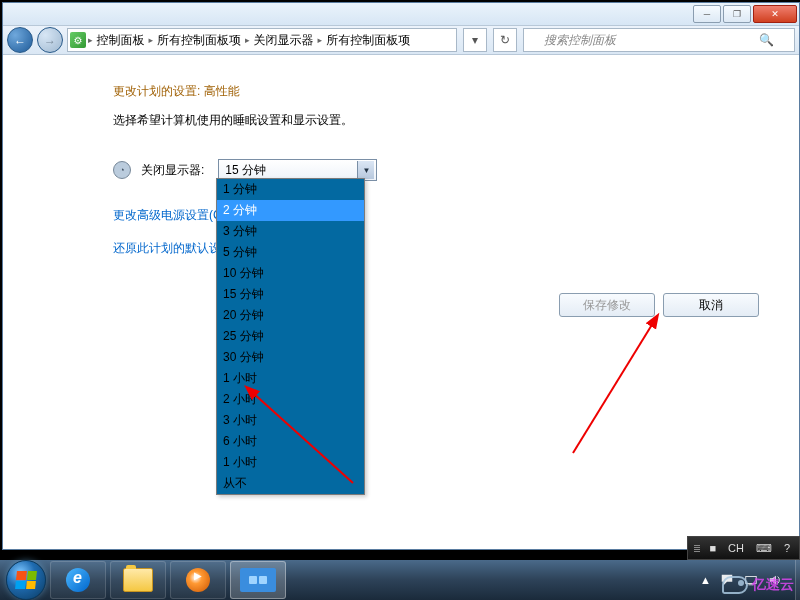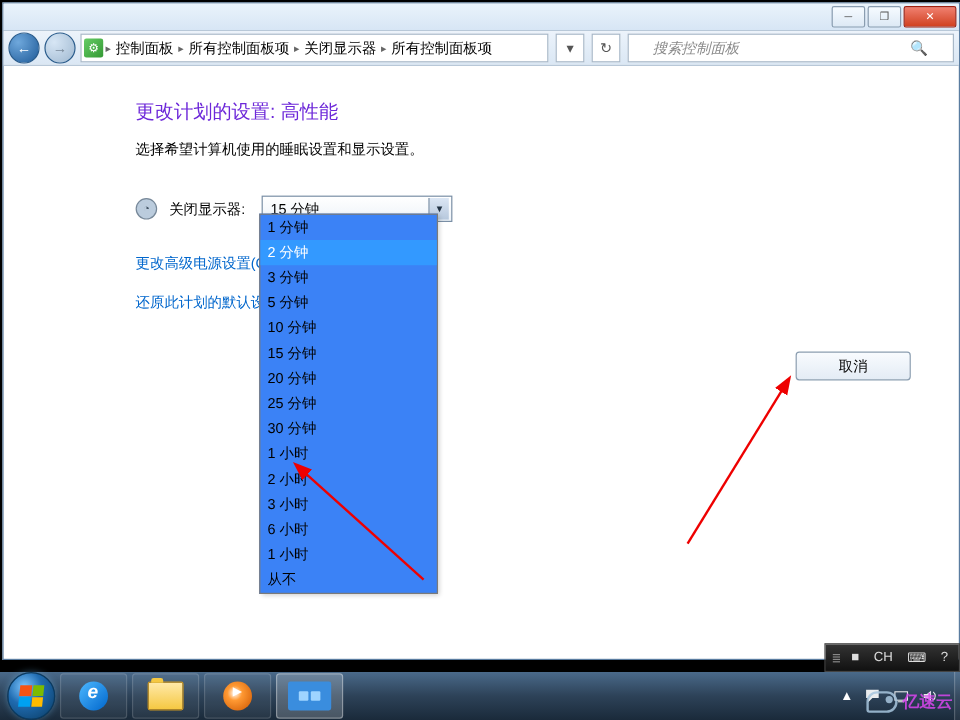--- a/index.html
+++ b/index.html
@@ -11,28 +11,28 @@
 .nav-btn{width:24px;height:24px;border-radius:50%;background:radial-gradient(circle at 30% 30%,#6fa8dc,#1f5b99);border:1px solid #285a8a;display:flex;align-items:center;justify-content:center;color:#fff;font-size:12px}
 .nav-btn.fwd{background:radial-gradient(circle at 30% 30%,#d7e6f5,#9fb8d0);color:#7a8a9a}
 .addr-path{flex:1;height:22px;background:#fff;border:1px solid #a8b8c8;display:flex;align-items:center;padding:0 2px;gap:2px}
 .addr-icon{width:16px;height:16px;background:linear-gradient(135deg,#6c6,#393);border-radius:2px;display:flex;align-items:center;justify-content:center;color:#fff;font-size:10px}
 .crumb{color:#000;padding:0 2px}
 .crumb-arrow{color:#666;font-size:9px}
 .addr-small-btn{width:22px;height:22px;background:#fff;border:1px solid #a8b8c8;margin-left:2px;display:flex;align-items:center;justify-content:center;color:#555}
 .searchbox{width:230px;height:22px;background:#fff;border:1px solid #a8b8c8;margin-left:2px;display:flex;align-items:center;padding:0 20px;color:#888;font-style:italic}
 .search-mag{margin-left:auto;color:#3a6ea5;font-style:normal}
 .content{padding:28px 0 0 110px}
-.page-title{color:#6d28d9;font-size:16px;margin-bottom:12px}
+.page-title{color:#a16207;font-size:12px;margin-bottom:12px}
 .page-sub{color:#000;margin-bottom:30px}
 .setting-row{display:flex;align-items:center;gap:10px;margin-bottom:26px}
 .setting-icon{width:16px;height:16px;border-radius:50%;background:#bcd;border:1px solid #789;display:flex;align-items:center;justify-content:center;font-size:9px;color:#456}
 .setting-label{color:#000}
 .combo{width:145px;height:20px;border:1px solid #7a8fa6;background:linear-gradient(to bottom,#fff,#eef3f9);display:flex;align-items:center;padding:0 6px;position:relative}
 .combo-arrow{position:absolute;right:2px;top:1px;bottom:1px;width:16px;background:linear-gradient(to bottom,#dbe6f4,#b7c8dd);border-left:1px solid #7a8fa6;display:flex;align-items:center;justify-content:center;font-size:8px;color:#234}
-.dropdown{position:absolute;left:213px;top:175px;width:147px;background:#3b82f6;border:1px solid #7a7a7a;box-shadow:2px 2px 4px rgba(0,0,0,0.2)}
+.dropdown{position:absolute;left:213px;top:175px;width:147px;background:#0369a1;border:1px solid #7a7a7a;box-shadow:2px 2px 4px rgba(0,0,0,0.2)}
 .dd-item{padding:2px 6px;color:#000}
 .dd-item.selected{background:#3399ff;color:#fff}
 .link{color:#0066cc;cursor:pointer;margin-bottom:16px;display:inline-block}
 .button-row{position:absolute;right:40px;top:290px;display:flex;gap:8px}
 .btn{min-width:74px;height:22px;border:1px solid #8a9db0;border-radius:3px;background:linear-gradient(to bottom,#f8fbfe,#e4ecf5);display:flex;align-items:center;justify-content:center;padding:0 10px}
 .btn.disabled{color:#999}
 .taskbar{position:absolute;left:0;bottom:0;width:800px;height:40px;background:linear-gradient(to bottom,#4a6a8a 0%,#2d4258 50%,#1a2a3a 100%);display:flex;align-items:center;padding:0 6px;gap:4px}
 .start-orb{width:38px;height:38px;border-radius:50%;background:radial-gradient(circle at 35% 30%,#7cc6ff 0%,#1f6bb0 40%,#0a3a60 100%);border:1px solid #0a3a60;display:flex;align-items:center;justify-content:center;box-shadow:0 0 6px rgba(120,200,255,0.4)}
 .win-flag{width:20px;height:18px;display:grid;grid-template-columns:1fr 1fr;grid-template-rows:1fr 1fr;gap:1px;transform:skewX(-6deg)}
 .win-flag span:nth-child(1){background:#f65314}
@@ -121,20 +121,21 @@
       <div class="dd-item">30 分钟</div>
       <div class="dd-item">1 小时</div>
       <div class="dd-item">2 小时</div>
       <div class="dd-item">3 小时</div>
       <div class="dd-item">6 小时</div>
       <div class="dd-item">1 小时</div>
       <div class="dd-item">从不</div>
     </div>
 
   <div class="button-row">
+    <div class="btn disabled">保存修改</div>
     <div class="btn">取消</div>
   </div>
 
   <svg class="arrow" style="left:200px;top:370px" width="160" height="120">
     <defs>
         <marker id="ah1" markerWidth="10" markerHeight="10" refX="2" refY="3" orient="auto">
           <path d="M0,0 L0,6 L8,3 z" fill="#e00"></path>
         </marker>
       </defs>
     <line x1="150" y1="110" x2="50" y2="20" stroke="#e00" stroke-width="2" marker-end="url(#ah1)"></line>

